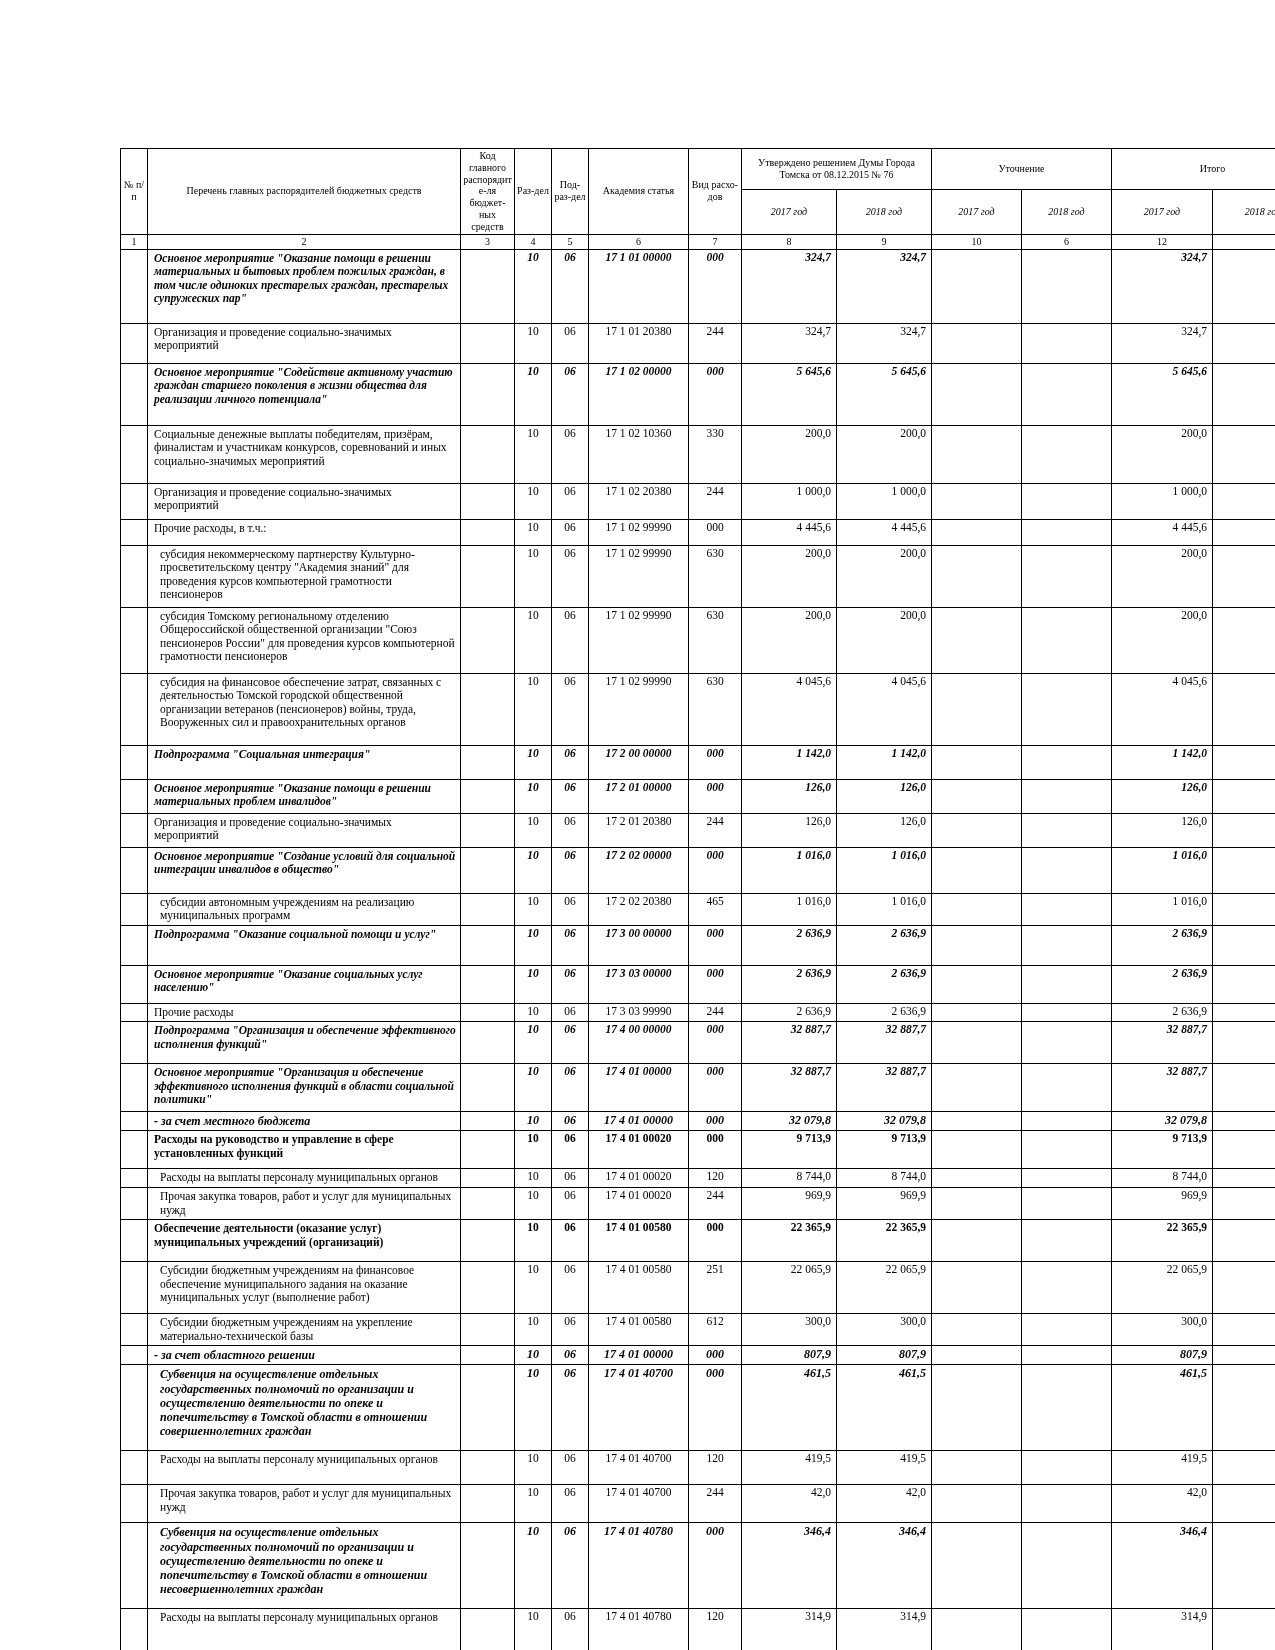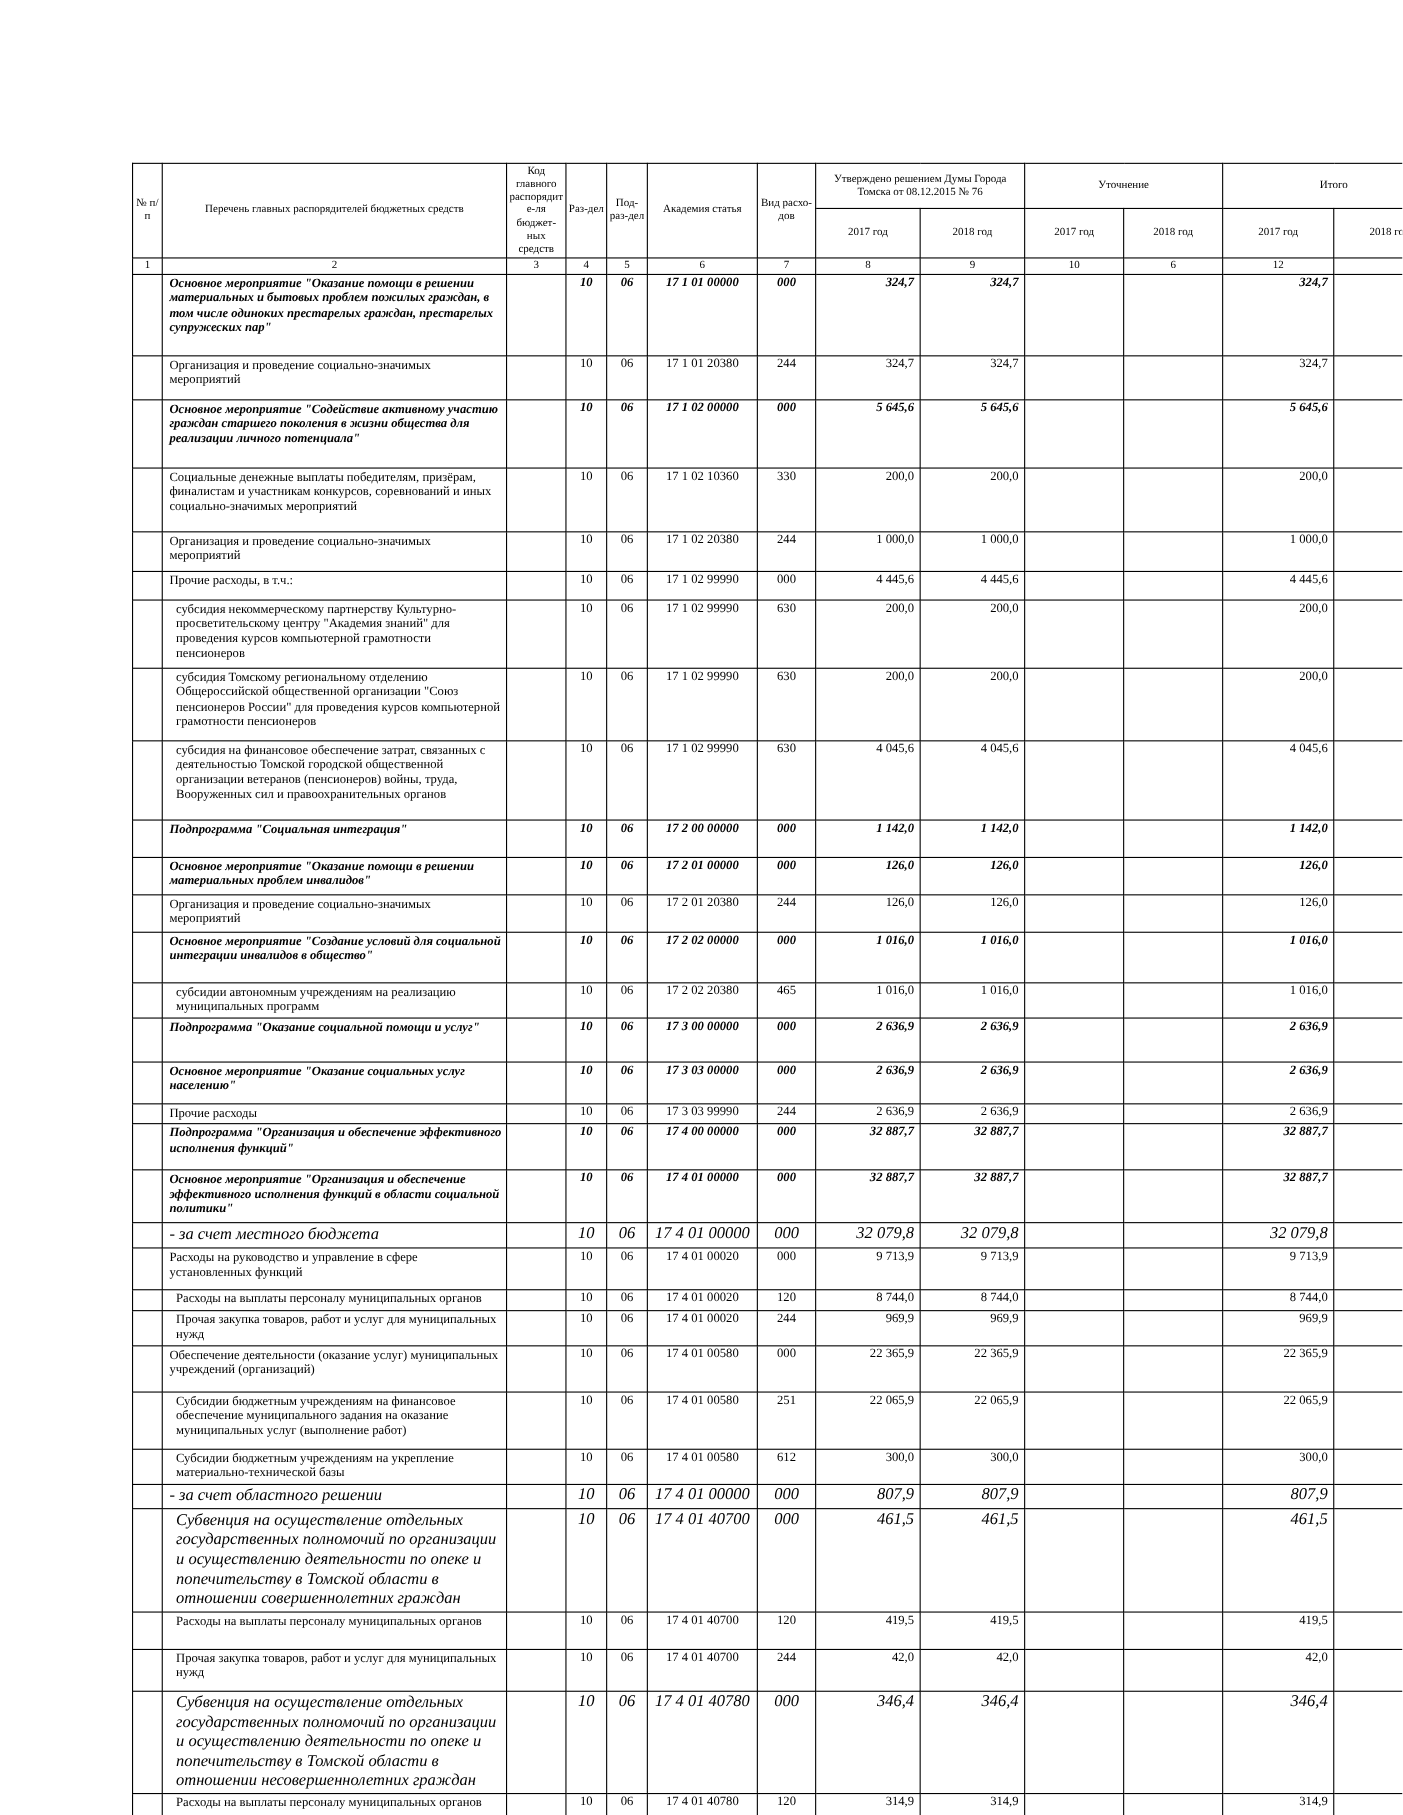--- a/index.html
+++ b/index.html
@@ -25,35 +25,35 @@
   .budget thead th {
     font-weight: normal;
     font-size: 10px;
     line-height: 1.18;
     text-align: center;
     vertical-align: middle;
     overflow-wrap: break-word;
     padding: 1px 2px;
   }
   tr.h1 th { height: 37px; }
-  tr.h2 th { height: 40px; }
+  tr.h2 th { height: 40px; font-style: italic; }
   tr.nums th { height: 15px; font-size: 10px; padding: 0 2px; }
   .budget td {
     font-size: 11.5px;
     line-height: 1.18;
     vertical-align: top;
     overflow-wrap: break-word;
   }
   td.name { text-align: left; padding: 2px 4px 2px 6px; }
   td.c { text-align: center; }
   td.num { text-align: right; white-space: nowrap; padding-right: 5px; }
   tr.bi td { font-weight: bold; font-style: italic; }
-  tr.b td { font-weight: normal; }
+  tr.b td { font-weight: bold; }
   tr.i td { font-style: italic; }
-  tr.sm td { font-size: 15px; }
+  tr.sm td { font-size: 12px; font-weight: bold; }
   tr.ind td.name { padding-left: 12px; }
 </style>
 </head>
 <body>
 
 <div class="page">
   <table class="budget">
     <colgroup>
       <col style="width:27px">
         <col style="width:313px">

